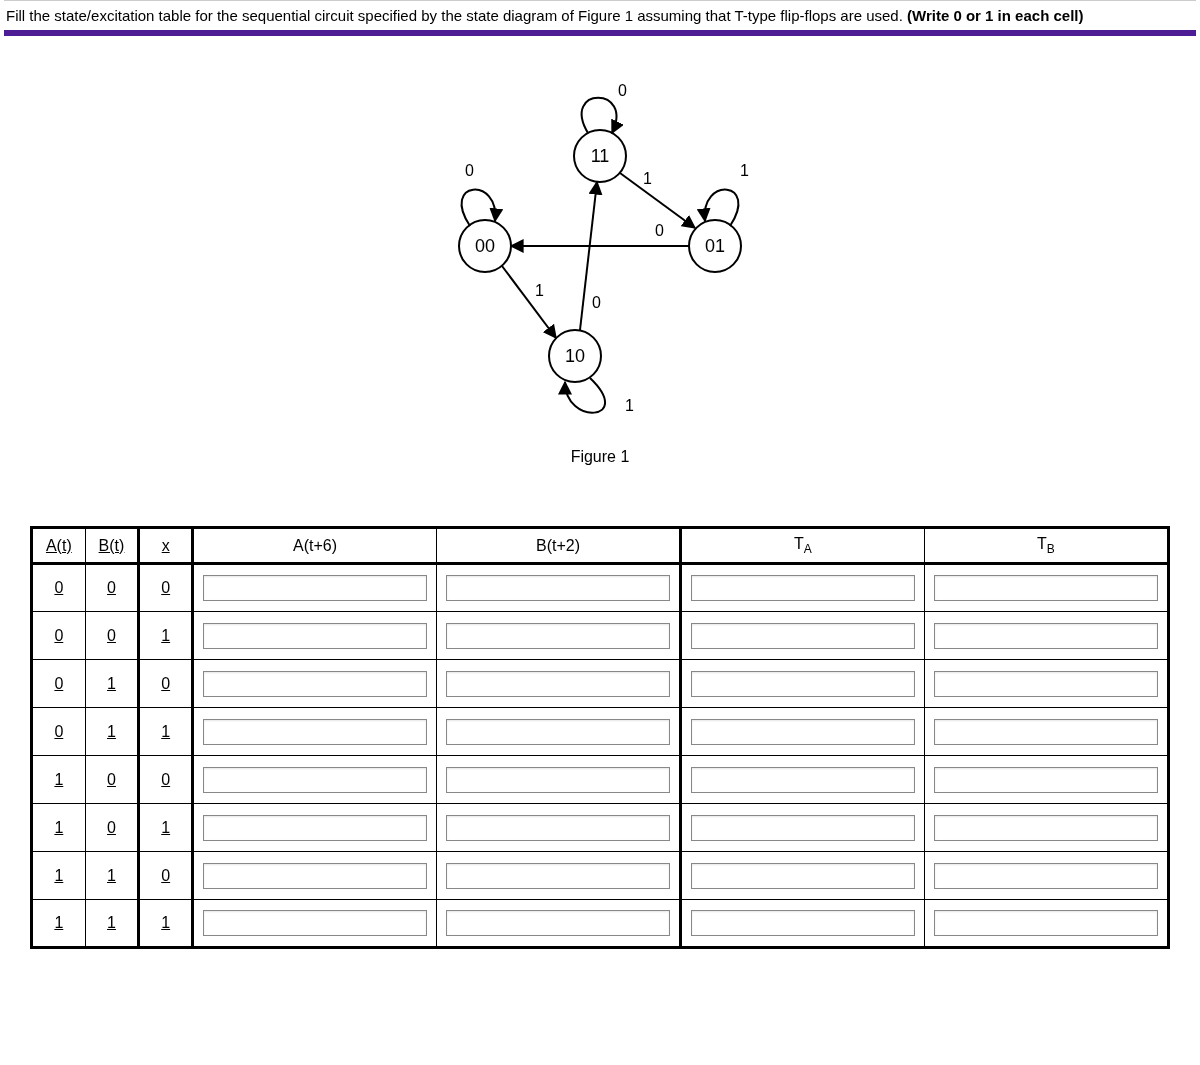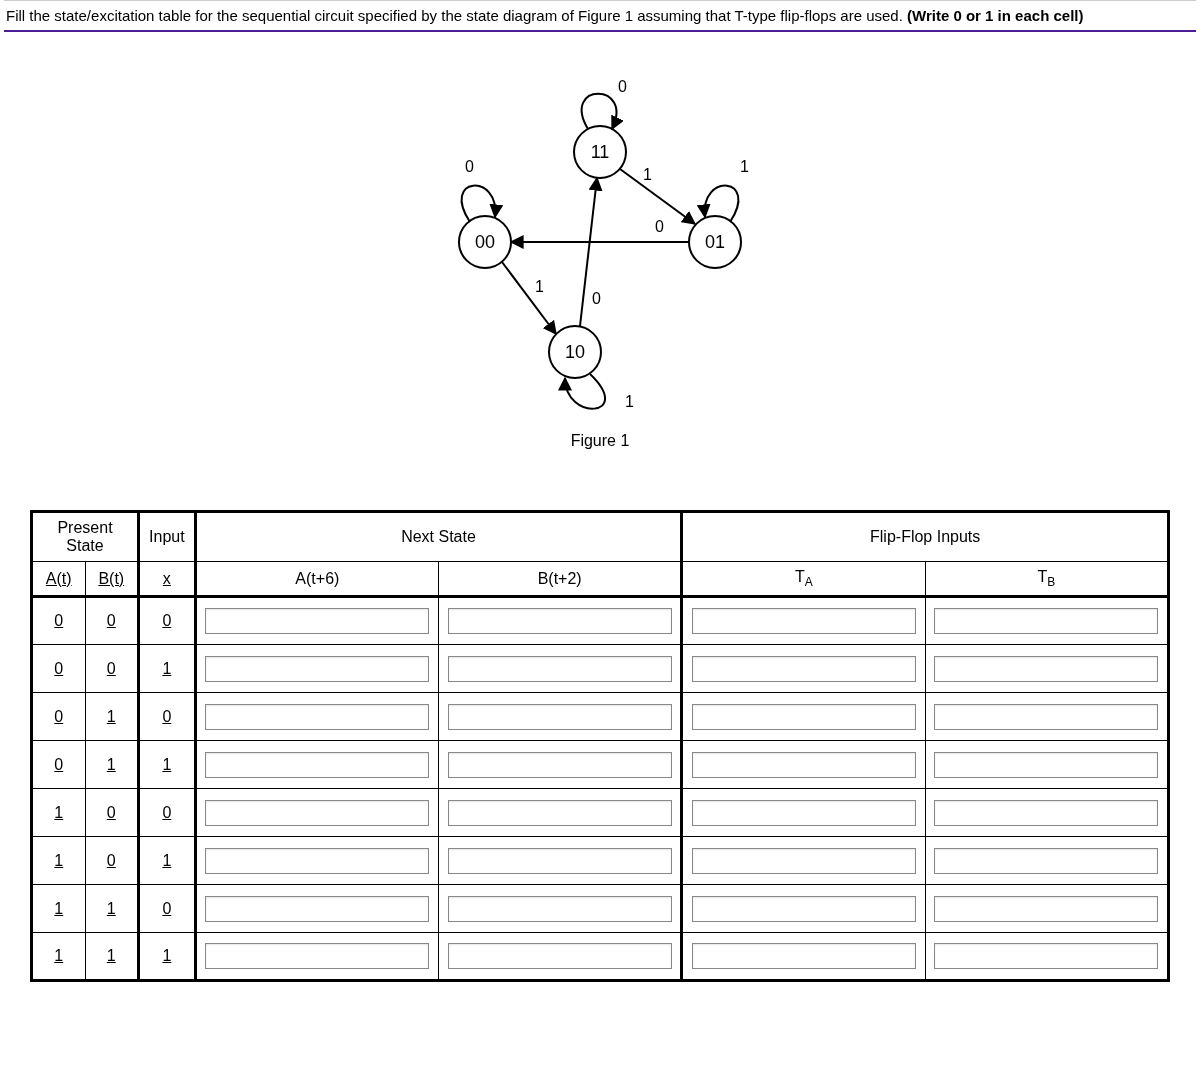--- a/index.html
+++ b/index.html
@@ -7,41 +7,41 @@
     margin: 0;
     padding: 0;
     width: 1200px;
     font-family: Arial, Helvetica, sans-serif;
     font-size: 15px;
     color: #000;
     background: #fff;
   }
   .top-rule {
     border-top: 1px solid #ccc;
-    border-bottom: 2px solid #4c1d95;
+    border-bottom: 6px solid #4c1d95;
     padding: 6px 2px;
     margin: 0 4px;
   }
   .instruction {
     display: inline;
   }
   .bold { font-weight: bold; }
   .diagram-wrap {
     width: 1200px;
     text-align: center;
     padding-top: 40px;
     padding-bottom: 40px;
   }
   .diagram-svg {
     display: block;
     margin: 0 auto;
   }
   .fig-caption {
     text-align: center;
-    margin-top: 0;
+    margin-top: 12px;
     font-size: 16px;
   }
   .tbl-wrap {
     padding: 20px 30px 10px 30px;
   }
   table.excitation {
     border-collapse: collapse;
     width: 100%;
     border: 3px solid #000;
   }
@@ -138,26 +138,20 @@
     <line x1="240" y1="97" x2="315" y2="152" stroke="#000" stroke-width="2" marker-end="url(#arrow)"></line>
     <text x="263" y="108" font-size="16">1</text>
 
   </svg>
   <div class="fig-caption">Figure 1</div>
 </div>
 
 <div class="tbl-wrap">
   <table class="excitation">
     <thead>
-      <tr>
-        <th colspan="2" class="hdr group-border">Present State</th>
-        <th class="hdr group-border">Input</th>
-        <th colspan="2" class="hdr group-border">Next State</th>
-        <th colspan="2" class="hdr">Flip-Flop Inputs</th>
-      </tr>
       <tr>
         <th class="hdr narrow">A(t)</th>
         <th class="hdr narrow group-border">B(t)</th>
         <th class="hdr narrow group-border">x</th>
         <th class="hdr" style="width:200px">A(t+6)</th>
         <th class="hdr group-border" style="width:200px">B(t+2)</th>
         <th class="hdr" style="width:200px">
           <span>T</span><span class="sub">A</span>
         </th>
         <th class="hdr" style="width:200px">

